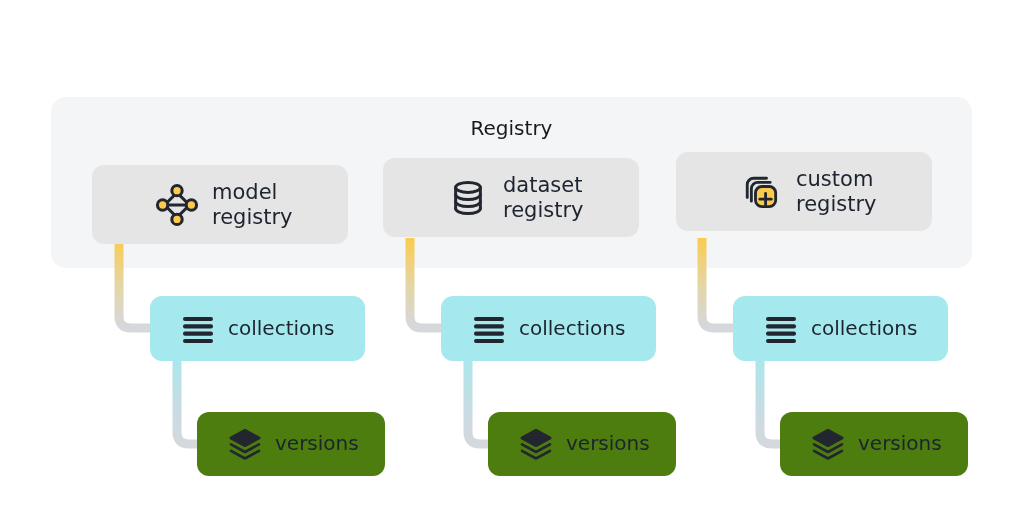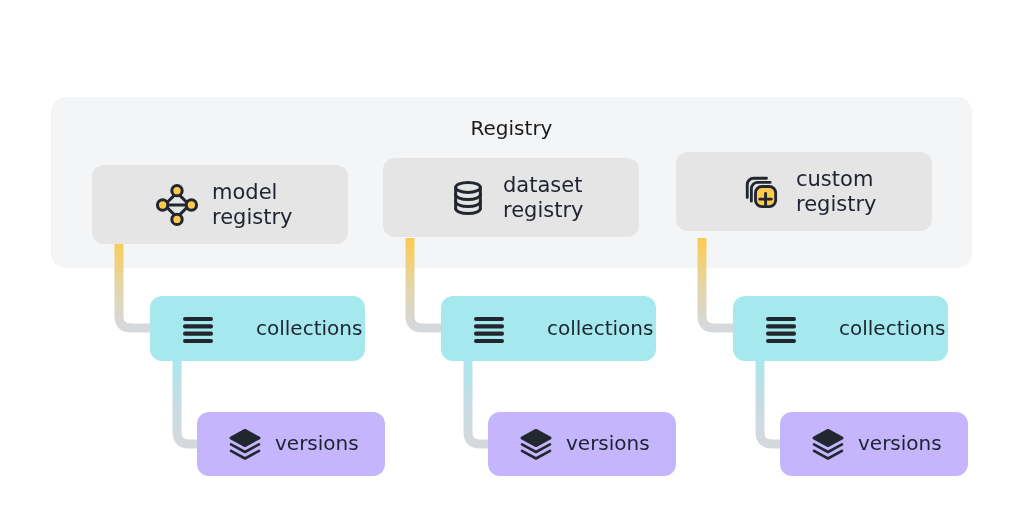--- a/index.html
+++ b/index.html
@@ -88,29 +88,28 @@
     padding-left: 62px;
   }
   .card-registry .ico { width: 46px; height: 46px; margin-right: 12px; }
   .card-registry .lbl { font-size: 21px; }
 
   .card-collections {
     width: 215px;
     height: 65px;
     background: #a5e9ee;
     padding-left: 31px;
-    gap: 28px;
   }
   .card-collections .ico { width: 34px; height: 34px; margin-right: 13px; }
   .card-collections .lbl { font-size: 20px; }
 
   .card-versions {
     width: 188px;
     height: 64px;
-    background: #c4b5fd;
+    background: #4d7c0f;
     padding-left: 31px;
   }
   .card-versions .ico { width: 34px; height: 34px; margin-right: 13px; }
   .card-versions .lbl { font-size: 20px; }
 </style>
 </head>
 <body>
 
 <div id="stage">
 

